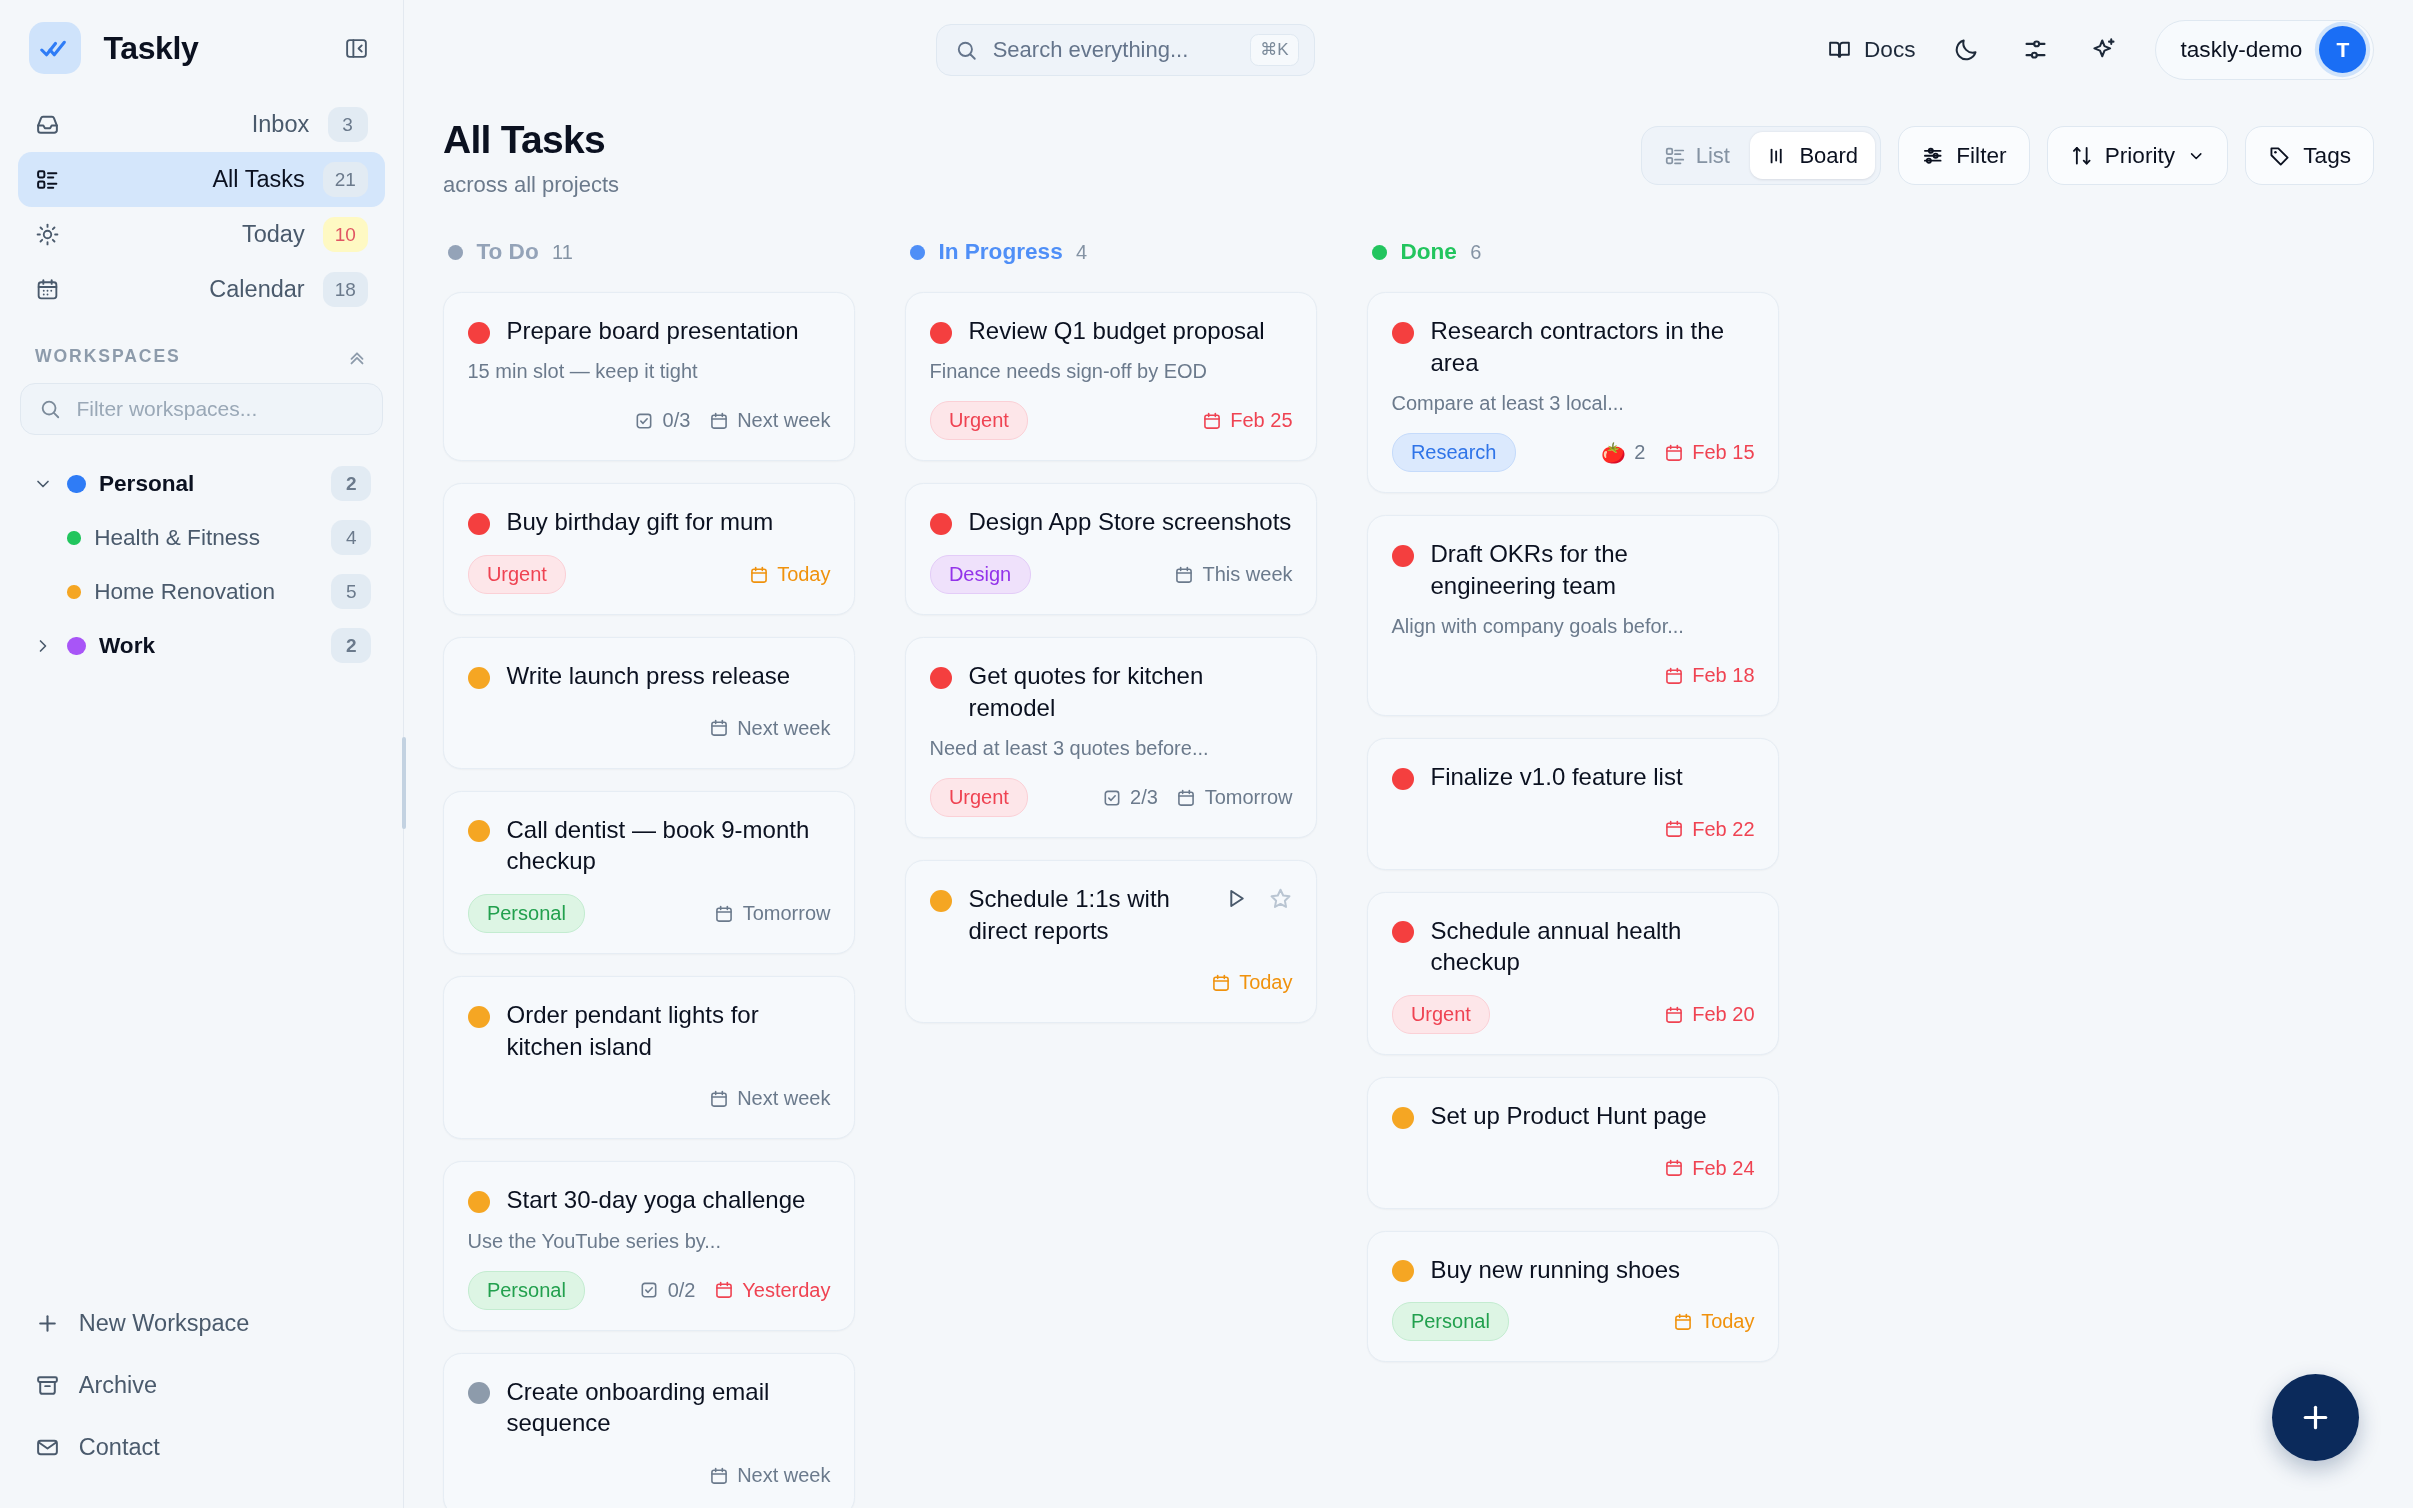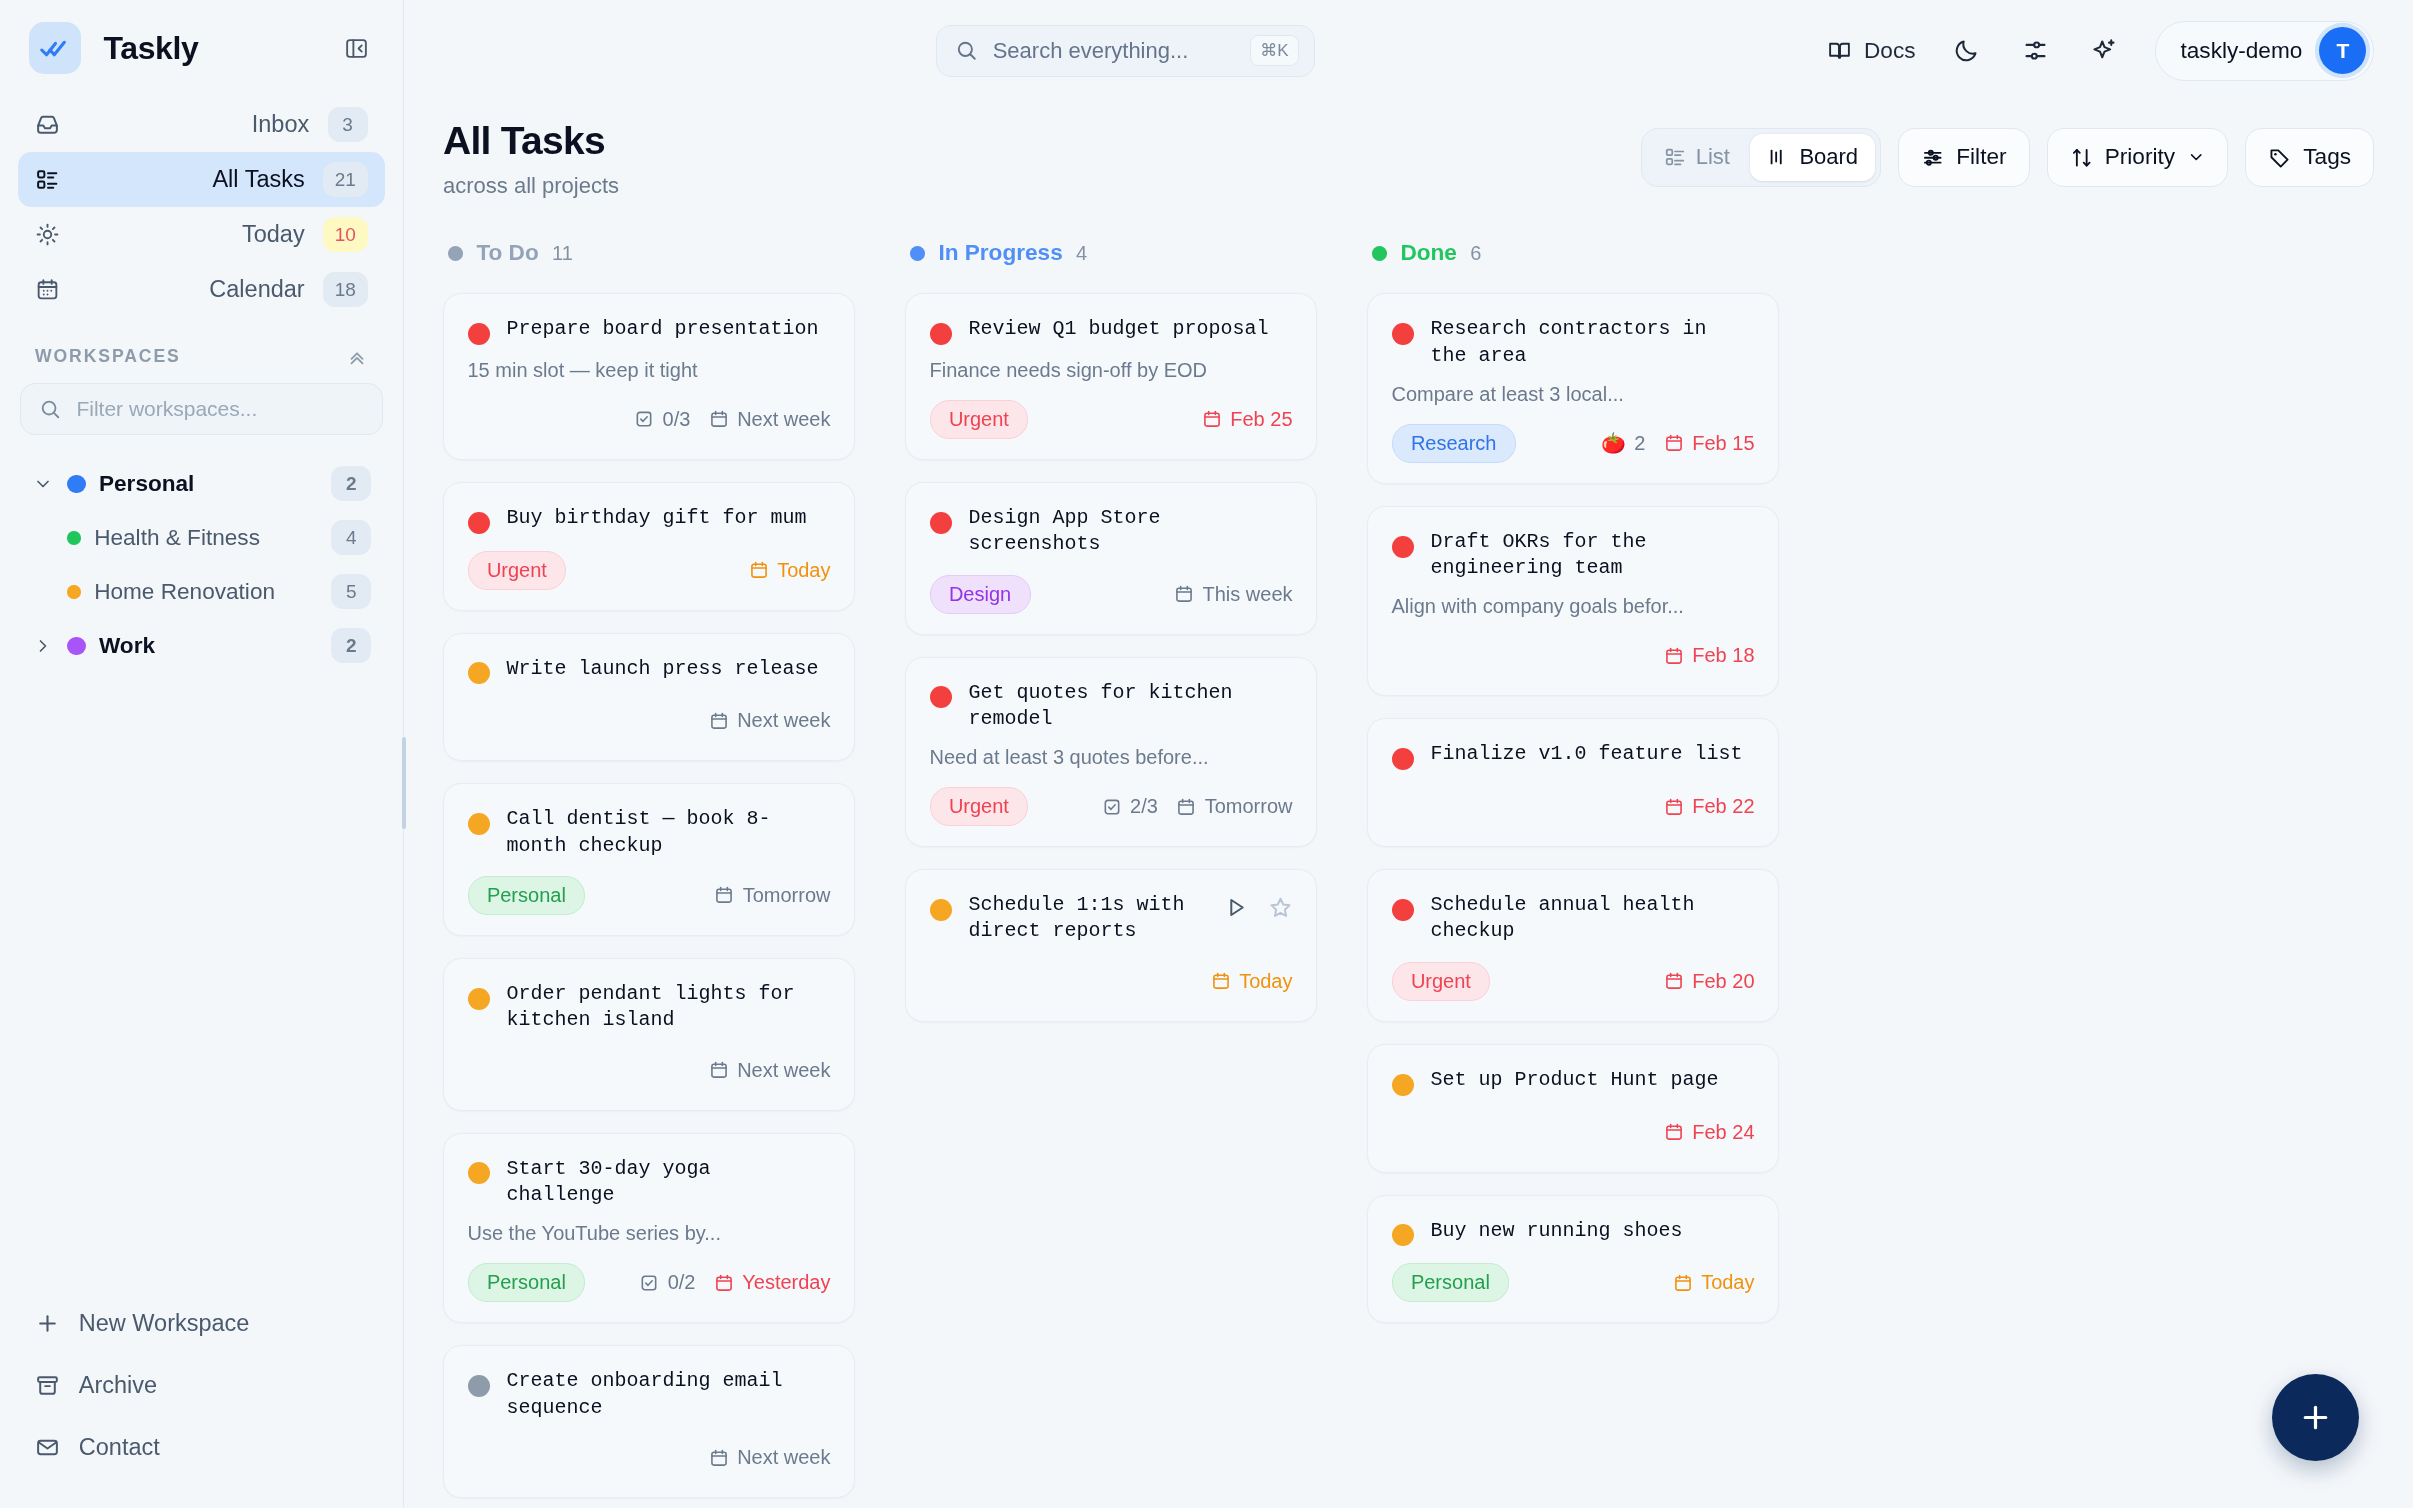--- a/index.html
+++ b/index.html
@@ -164,21 +164,21 @@
     background: #f6f9fc;
     border: 0.8px solid #e6edf4;
     border-radius: 18.4px;
     padding: 22px 23.5px 20px 23.5px;
     margin-bottom: 22px;
     box-shadow: 0 0.8px 1.7px rgba(15,23,42,.035);
     position: relative;
   }
   .card-top { display: flex; gap: 17px; align-items: flex-start; }
   .pdot { width: 22px; height: 22px; border-radius: 50%; flex: 0 0 22px; margin-top: 6.7px; }
-  .ctitle { font-size: 20px; line-height: 1.32; color: #0b1120; flex: 1 1 auto; font-family: Liberation Mono, monospace; }
+  .ctitle { font-size: 24px; line-height: 1.32; color: #0b1120; flex: 1 1 auto; }
   .cdesc { font-size: 20px; color: #6b7a8c; margin-top: 11.7px; line-height: 1.3; }
   .card-foot { display: flex; align-items: center; margin-top: 17px; min-height: 39px; gap: 15px; }
   .tag {
     height: 39px; padding: 0 18.4px; border-radius: 19px;
     font-size: 20px; display: flex; align-items: center;
     border: 0.8px solid transparent;
   }
   .tag.urgent   { background: #fde6e9; color: #ef4352; border-color: #fbd0d6; }
   .tag.personal { background: #ddf5e4; color: #22a04e; border-color: #c3ecd0; }
   .tag.design   { background: #efe1fb; color: #9333ea; border-color: #e3ccf8; }
@@ -591,21 +591,21 @@
                   </span>
         <span>Next week</span>
                 </span>
               </span>
         </div>
       </div>
           <div class="card">
         <div class="card-top">
           <span class="pdot" style="background:#f5a623"></span>
           <div style="flex:1 1 auto;min-width:0">
-            <div class="ctitle">Call dentist — book 8-month checkup</div>
+            <div class="ctitle">Call dentist — book 9-month checkup</div>
           </div>
 
         </div>
 
         <div class="card-foot">
           <span class="tag personal">Personal</span>
           <span class="meta">
                 <span class="m ">
                   <span>
                     <svg width="20" height="20" viewBox="0 0 24 24" fill="none" stroke="#6b7a8c" stroke-width="1.9" stroke-linecap="round" stroke-linejoin="round">

